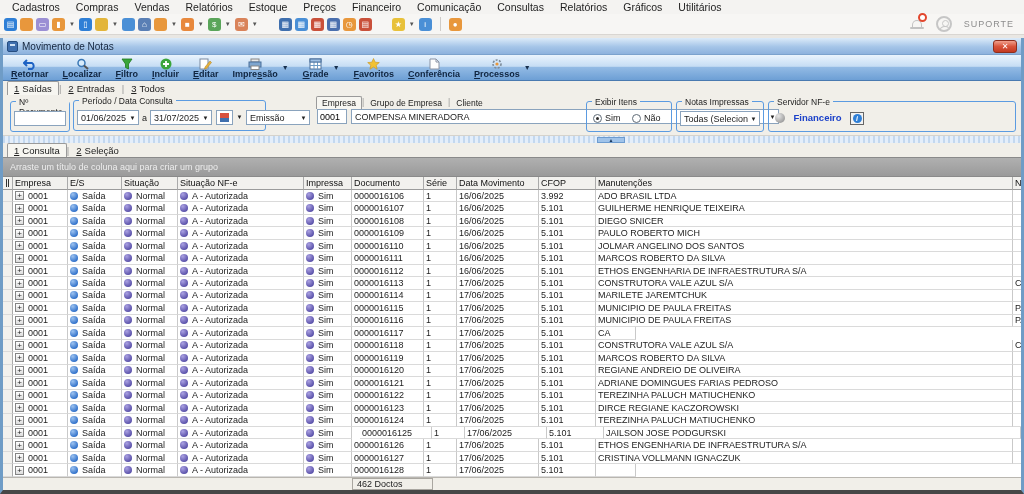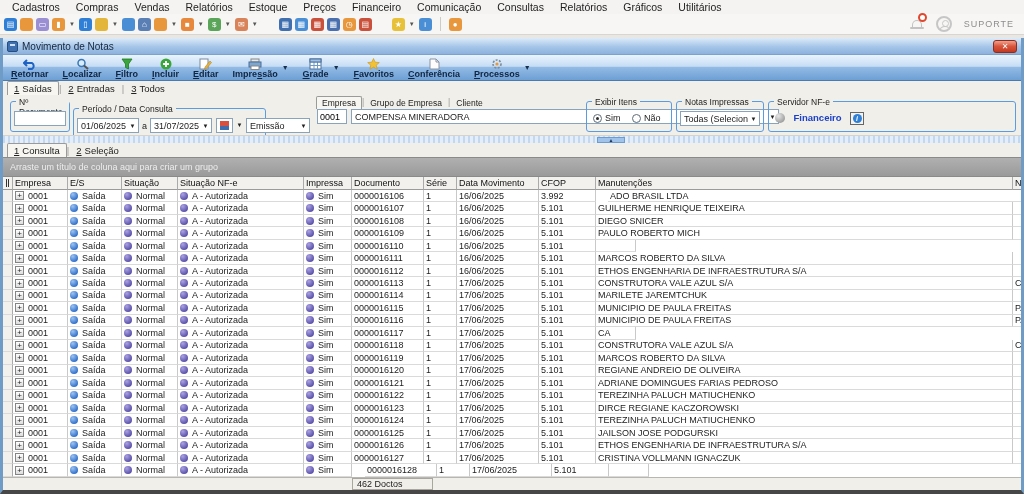--- a/index.html
+++ b/index.html
@@ -311,21 +311,21 @@
         <span>Todos</span>
       </span>
     </div>
 
   <div class="filters">
     <div class="grp" style="left:7px; top:6px; width:60px; height:31px;">
       <span class="grp-label">Nº Documento</span>
       <input class="tbox" style="position: absolute; left: 3px; top: 9px; width: 52px;" value="">
     </div>
 
-    <div class="grp" style="left:70px; top:13px; width:193px; height:31px;">
+    <div class="grp" style="left:70px; top:5px; width:193px; height:31px;">
       <span class="grp-label">Período / Data Consulta</span>
       <div class="selbox" style="position:absolute; left:3px; top:9px; width:62px;">
         <span class="sel-text">01/06/2025</span>
         <span class="sel-caret">▼</span>
       </div>
       <span style="position:absolute; left:68px; top:12px;">a</span>
       <div class="selbox" style="position:absolute; left:76px; top:9px; width:62px;">
         <span class="sel-text">31/07/2025</span>
         <span class="sel-caret">▼</span>
       </div>
@@ -418,21 +418,21 @@
           <div class="g-cell sel-cell" style="width: 10px;"></div>
           <div class="g-cell" style="width: 55px;"><span class="plus-btn">+</span>0001</div>
           <div class="g-cell" style="width: 54px;"><span class="sphere sph-blue"></span>Saída</div>
           <div class="g-cell" style="width: 56px;"><span class="sphere sph-purple"></span>Normal</div>
           <div class="g-cell" style="width: 126px;"><span class="sphere sph-purple"></span>A - Autorizada</div>
           <div class="g-cell" style="width: 48px;"><span class="sphere sph-purple"></span>Sim</div>
           <div class="g-cell" style="width: 72px;">0000016106</div>
           <div class="g-cell" style="width: 33px;">1</div>
           <div class="g-cell" style="width: 82px;">16/06/2025</div>
           <div class="g-cell" style="width: 57px;">3.992</div>
-          <div class="g-cell" style="width: 417px; margin-left: 12px;">ADO BRASIL LTDA</div>
+          <div class="g-cell" style="width: 417px;">ADO BRASIL LTDA</div>
           <div class="g-cell" style="width: 40px;"></div>
         </div>
         <div class="g-row">
           <div class="g-cell sel-cell" style="width: 10px;"></div>
           <div class="g-cell" style="width: 55px;"><span class="plus-btn">+</span>0001</div>
           <div class="g-cell" style="width: 54px;"><span class="sphere sph-blue"></span>Saída</div>
           <div class="g-cell" style="width: 56px;"><span class="sphere sph-purple"></span>Normal</div>
           <div class="g-cell" style="width: 126px;"><span class="sphere sph-purple"></span>A - Autorizada</div>
           <div class="g-cell" style="width: 48px;"><span class="sphere sph-purple"></span>Sim</div>
           <div class="g-cell" style="width: 72px;">0000016107</div>
@@ -474,20 +474,21 @@
           <div class="g-cell sel-cell" style="width: 10px;"></div>
           <div class="g-cell" style="width: 55px;"><span class="plus-btn">+</span>0001</div>
           <div class="g-cell" style="width: 54px;"><span class="sphere sph-blue"></span>Saída</div>
           <div class="g-cell" style="width: 56px;"><span class="sphere sph-purple"></span>Normal</div>
           <div class="g-cell" style="width: 126px;"><span class="sphere sph-purple"></span>A - Autorizada</div>
           <div class="g-cell" style="width: 48px;"><span class="sphere sph-purple"></span>Sim</div>
           <div class="g-cell" style="width: 72px;">0000016110</div>
           <div class="g-cell" style="width: 33px;">1</div>
           <div class="g-cell" style="width: 82px;">16/06/2025</div>
           <div class="g-cell" style="width: 57px;">5.101</div>
+          <div class="g-cell" style="width: 417px;">JOLMAR ANGELINO DOS SANTOS</div>
           <div class="g-cell" style="width: 40px;"></div>
         </div>
         <div class="g-row">
           <div class="g-cell sel-cell" style="width: 10px;"></div>
           <div class="g-cell" style="width: 55px;"><span class="plus-btn">+</span>0001</div>
           <div class="g-cell" style="width: 54px;"><span class="sphere sph-blue"></span>Saída</div>
           <div class="g-cell" style="width: 56px;"><span class="sphere sph-purple"></span>Normal</div>
           <div class="g-cell" style="width: 126px;"><span class="sphere sph-purple"></span>A - Autorizada</div>
           <div class="g-cell" style="width: 48px;"><span class="sphere sph-purple"></span>Sim</div>
           <div class="g-cell" style="width: 72px;">0000016111</div>
@@ -678,21 +679,21 @@
           <div class="g-cell" style="width: 417px;">TEREZINHA PALUCH MATIUCHENKO</div>
           <div class="g-cell" style="width: 40px;"></div>
         </div>
         <div class="g-row">
           <div class="g-cell sel-cell" style="width: 10px;"></div>
           <div class="g-cell" style="width: 55px;"><span class="plus-btn">+</span>0001</div>
           <div class="g-cell" style="width: 54px;"><span class="sphere sph-blue"></span>Saída</div>
           <div class="g-cell" style="width: 56px;"><span class="sphere sph-purple"></span>Normal</div>
           <div class="g-cell" style="width: 126px;"><span class="sphere sph-purple"></span>A - Autorizada</div>
           <div class="g-cell" style="width: 48px;"><span class="sphere sph-purple"></span>Sim</div>
-          <div class="g-cell" style="width: 72px;">0000016125</div>
+          <div class="g-cell" style="width: 72px; margin-left: 8px;">0000016125</div>
           <div class="g-cell" style="width: 33px;">1</div>
           <div class="g-cell" style="width: 82px;">17/06/2025</div>
           <div class="g-cell" style="width: 57px;">5.101</div>
           <div class="g-cell" style="width: 417px;">JAILSON JOSE PODGURSKI</div>
           <div class="g-cell" style="width: 40px;"></div>
         </div>
         <div class="g-row">
           <div class="g-cell sel-cell" style="width: 10px;"></div>
           <div class="g-cell" style="width: 55px;"><span class="plus-btn">+</span>0001</div>
           <div class="g-cell" style="width: 54px;"><span class="sphere sph-blue"></span>Saída</div>
@@ -720,21 +721,21 @@
           <div class="g-cell" style="width: 417px;">CRISTINA VOLLMANN IGNACZUK</div>
           <div class="g-cell" style="width: 40px;"></div>
         </div>
         <div class="g-row">
           <div class="g-cell sel-cell" style="width: 10px;"></div>
           <div class="g-cell" style="width: 55px;"><span class="plus-btn">+</span>0001</div>
           <div class="g-cell" style="width: 54px;"><span class="sphere sph-blue"></span>Saída</div>
           <div class="g-cell" style="width: 56px;"><span class="sphere sph-purple"></span>Normal</div>
           <div class="g-cell" style="width: 126px;"><span class="sphere sph-purple"></span>A - Autorizada</div>
           <div class="g-cell" style="width: 48px;"><span class="sphere sph-purple"></span>Sim</div>
-          <div class="g-cell" style="width: 72px; margin-left: 13px;">0000016128</div>
+          <div class="g-cell" style="width: 72px;">0000016128</div>
           <div class="g-cell" style="width: 33px;">1</div>
           <div class="g-cell" style="width: 82px;">17/06/2025</div>
           <div class="g-cell" style="width: 57px;">5.101</div>
           <div class="g-cell" style="width: 40px;"></div>
         </div>
       </div>
   </div>
 
   <div class="statusbar">
     <span class="count-box">462 Doctos</span>

